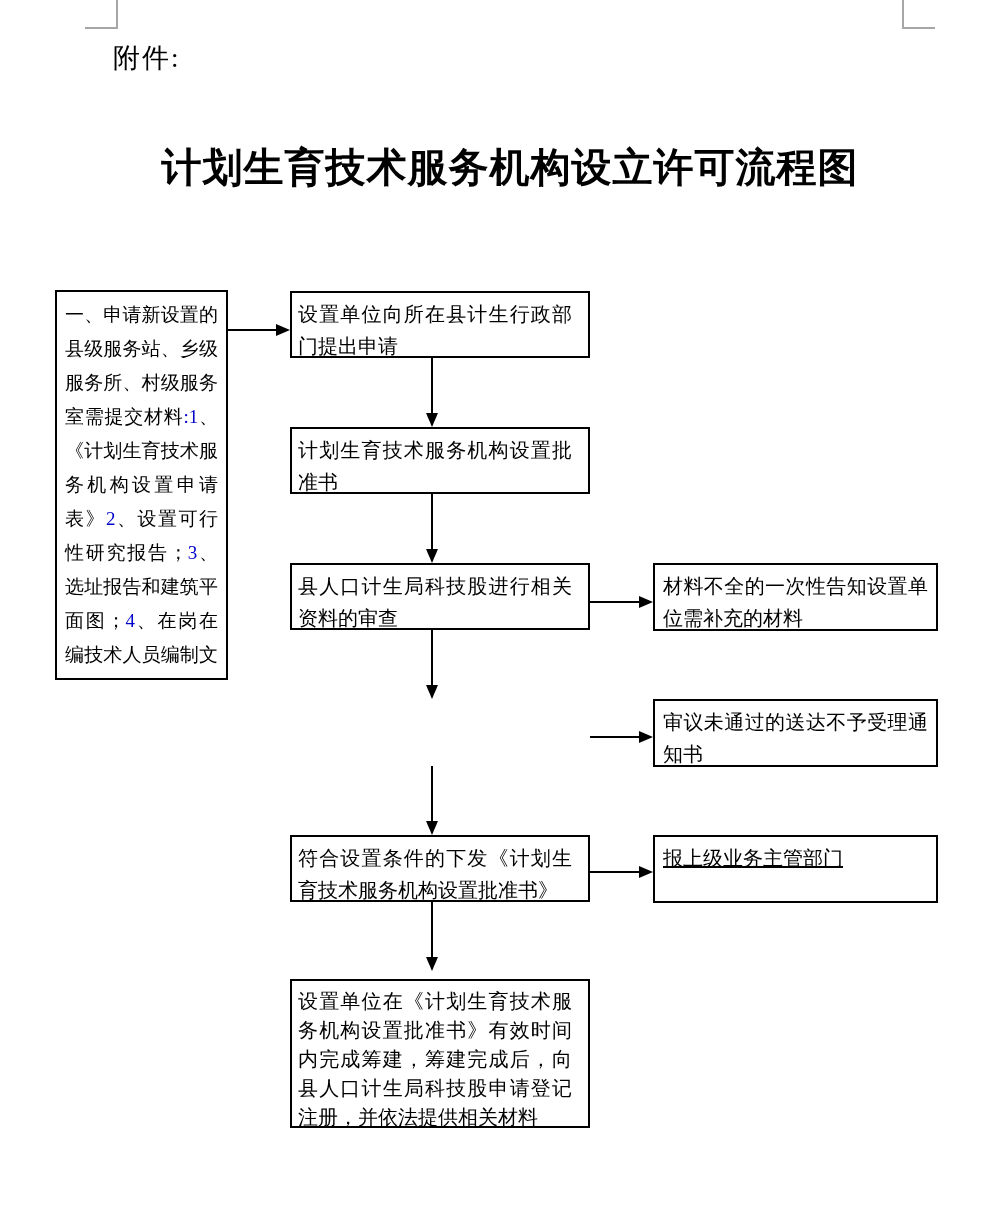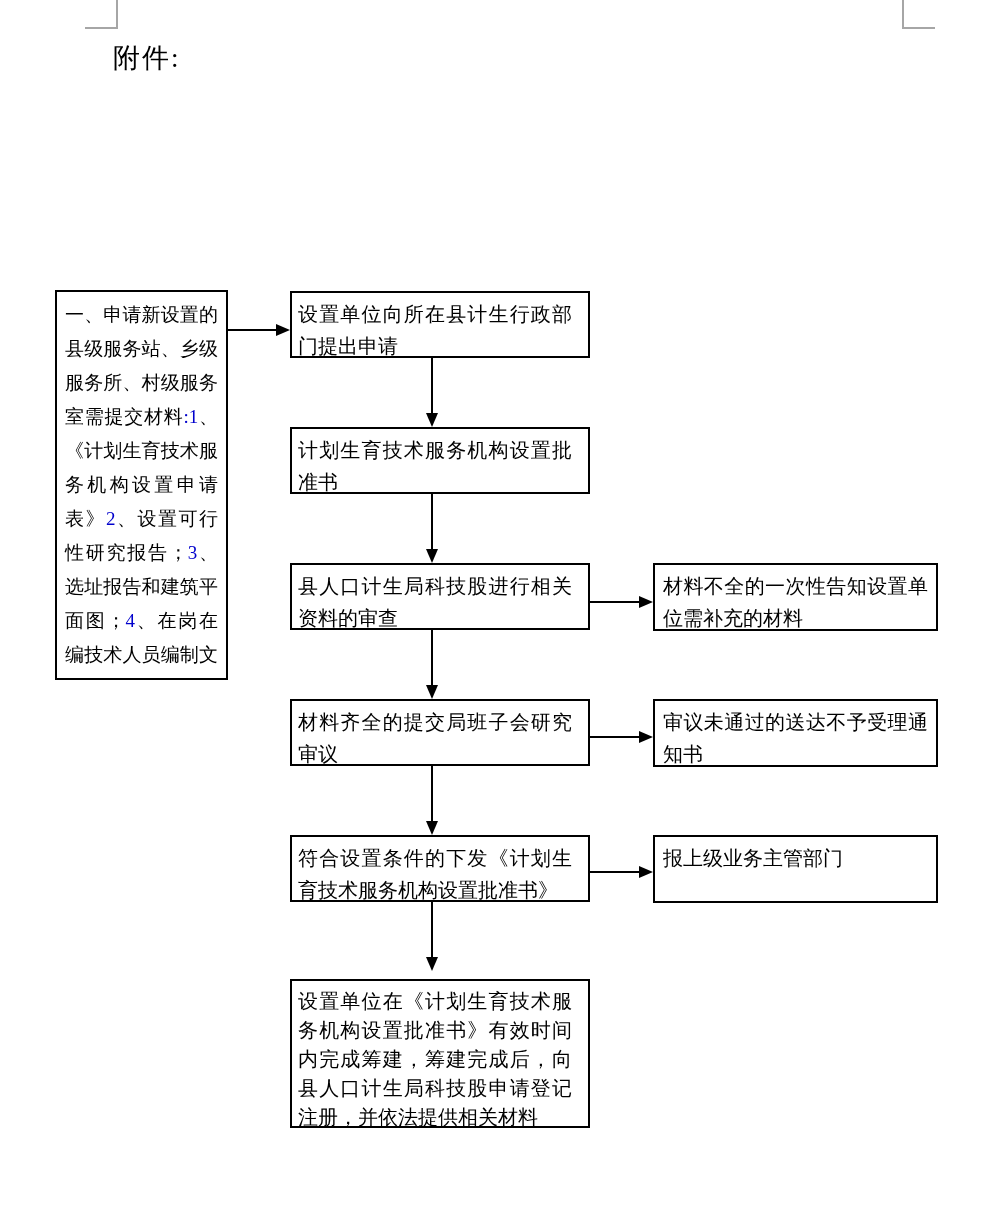--- a/index.html
+++ b/index.html
@@ -33,35 +33,35 @@
 
 <div class="page">
 
   <div class="crop" style="left:116px;top:0;width:2px;height:29px;"></div>
   <div class="crop" style="left:85px;top:27px;width:33px;height:2px;"></div>
   <div class="crop" style="left:902px;top:0;width:2px;height:29px;"></div>
   <div class="crop" style="left:902px;top:27px;width:33px;height:2px;"></div>
 
   <div class="attachment">附件:</div>
 
+  <div class="doc-title">计划生育技术服务机构设立许可流程图</div>
 
   <div class="fbox left-box">
     <span>一、申请新设置的县级服务站、乡级服务所、村级服务室需提交材料</span><span class="num-blue">:1</span><span>、《计划生育技术服务机构设置申请表》</span><span class="num-blue">2</span><span>、设置可行性研究报告；</span><span class="num-blue">3</span><span>、选址报告和建筑平面图；</span><span class="num-blue">4</span><span>、在岗在编技术人员编制文件，执业资格；</span>
   </div>
 
   <div class="fbox step" style="top:291px;">设置单位向所在县计生行政部门提出申请</div>
   <div class="fbox step" style="top:427px;">计划生育技术服务机构设置批准书</div>
   <div class="fbox step" style="top:563px;">县人口计生局科技股进行相关资料的审查</div>
-  <div class="fbox step" style="top:699px;">材料齐全的提交局班子会研究审议</div>
   <div class="fbox step" style="top:835px;">符合设置条件的下发《计划生育技术服务机构设置批准书》</div>
   <div class="fbox step step6" style="top:971px;margin-top:8px;">设置单位在《计划生育技术服务机构设置批准书》有效时间内完成筹建，筹建完成后，向县人口计生局科技股申请登记注册，并依法提供相关材料</div>
 
   <div class="fbox side" style="top:563px;">材料不全的一次性告知设置单位需补充的材料</div>
   <div class="fbox side" style="top:699px;">审议未通过的送达不予受理通知书</div>
-  <div class="fbox side" style="top:835px;">报上级业务主管部门</div>
+  <div class="fbox side" style="top:835px;text-decoration:underline;">报上级业务主管部门</div>
 
   <svg class="arrows" width="985" height="1205">
     <g stroke="#000" stroke-width="2" fill="#000">
 
       <g>
         <line x1="228" y1="330" x2="278" y2="330"></line>
         <polygon points="290,330 276,324 276,336" stroke="none"></polygon>
       </g>
 
       <g>

